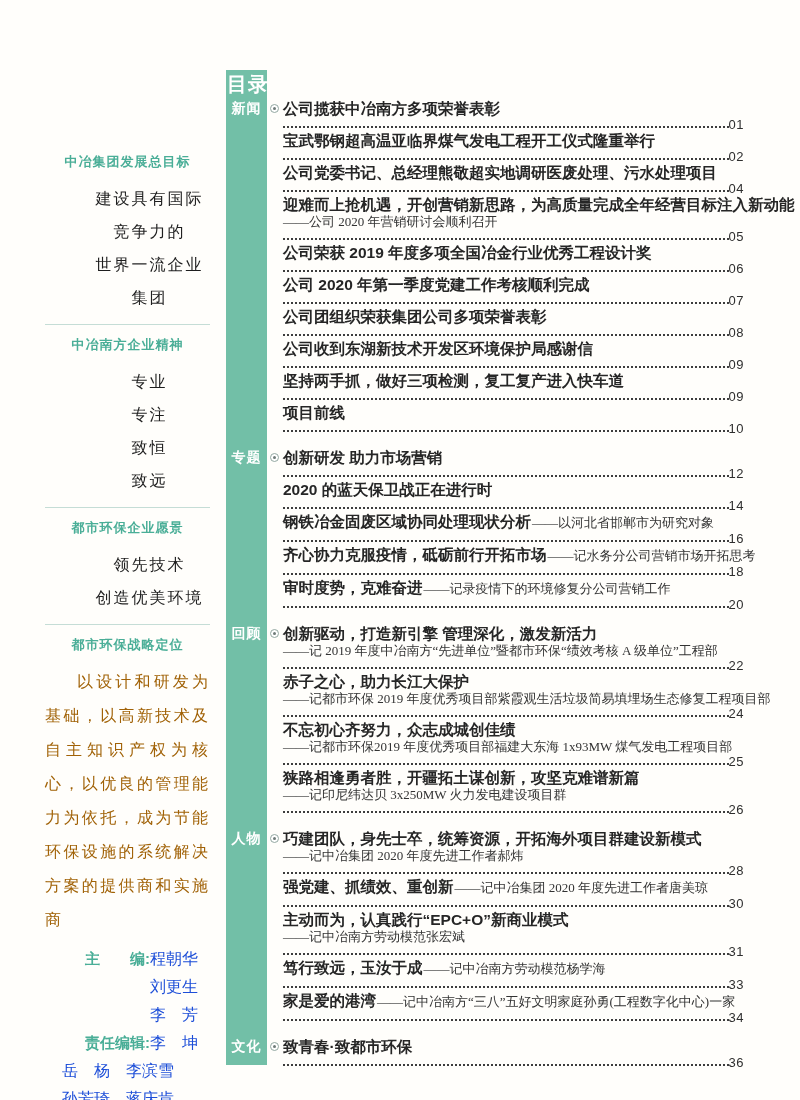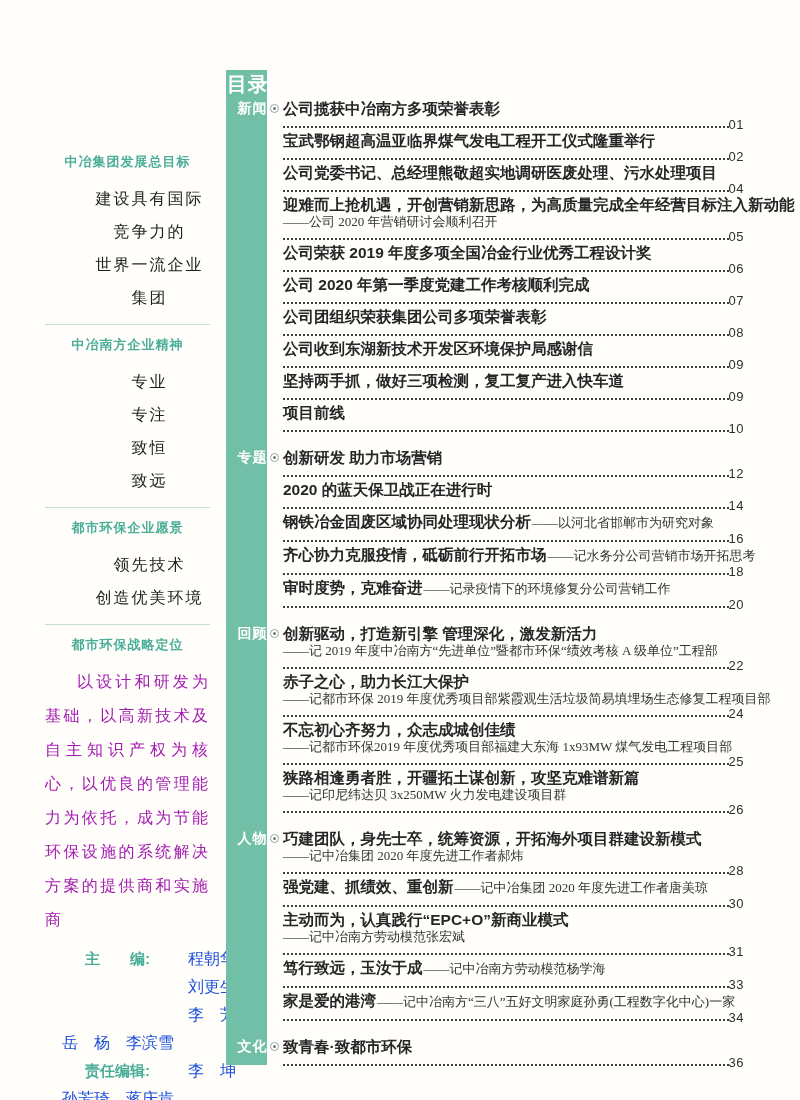--- a/index.html
+++ b/index.html
@@ -15,27 +15,27 @@
   .sidebar { position:absolute; left:45px; top:152px; width:165px; }
   .sb-heading {
     margin:0 0 10px 0; font-size:13px; font-weight:bold; text-align:center;
     color:#4aae97; letter-spacing:1px; line-height:20px;
   }
   .sb-line {
     font-family:"Liberation Serif", serif; font-size:16px; color:#1e1e1e;
     text-align:center; line-height:33px; letter-spacing:2px;margin-left:44px;
   }
   .sb-para {
-    margin:0; font-family:"Liberation Serif", serif; font-size:16px; color:#a21caf;
+    margin:0; font-family:"Liberation Serif", serif; font-size:16px; color:#a16207;
     line-height:34px; letter-spacing:2px; text-align:justify; text-indent:2em;
   }
   .sb-divider { border-top:1px solid #c5ddd6; margin:10px 0; height:0; }
 
   .editorial { margin-top:8px; }
-  .ed-row { display:flex; align-items:baseline; height:28px; line-height:28px;gap:38px; }
+  .ed-row { display:flex; align-items:baseline; height:28px; line-height:28px; }
   .ed-label {
     width:105px; flex:none; text-align:right; color:#4aae97;
     font-size:15px; font-weight:bold; white-space:pre;
   }
   .ed-value { font-size:16px; color:#1d4ed8; white-space:pre; }
   .ed-row.full .ed-value { padding-left:17px; }
 
   
   .toc-bar {
     position:absolute; left:226px; top:70px; width:41px; height:995px;
@@ -43,21 +43,21 @@
   }
   .toc-title {
     position:absolute; left:225px; top:72px; width:44px; text-align:right;
     color:#ffffff; font-weight:bold; font-size:20px; line-height:24px; letter-spacing:1px;
   }
 
   .content { position:absolute; left:226px; top:99px; width:518px; }
   .toc-section { display:flex; margin-bottom:13px; }
   .sec-label-col { width:57px; flex:none; position:relative; }
   .sec-label {
-    position:absolute; left:6px; top:0; width:41px; text-align:center;
+    position:absolute; left:0; top:0; width:41px; text-align:center;
     color:#ffffff; font-weight:bold; font-size:14px; line-height:19px; letter-spacing:1px;
   }
   .sec-bullet {
     position:absolute; left:44px; top:5px; width:9px; height:9px; box-sizing:border-box;
     border:1.5px solid #93a8a2; border-radius:50%; background:#ffffff;
     display:flex; align-items:center; justify-content:center;
   }
   .sec-bullet-dot { width:3px; height:3px; border-radius:50%; background:#6f7b78; }
   .sec-entries { flex:1; min-width:0; }
 
@@ -120,28 +120,28 @@
   <div class="ed-row">
     <span class="ed-label"></span>
     <span class="ed-value">刘更生</span>
   </div>
 
   <div class="ed-row">
     <span class="ed-label"></span>
     <span class="ed-value">李　芳</span>
   </div>
 
-  <div class="ed-row full">
-
-    <span class="ed-value">岳　杨　李滨雪</span>
-  </div>
-
   <div class="ed-row">
     <span class="ed-label">责任编辑:</span>
     <span class="ed-value">李　坤</span>
+  </div>
+
+  <div class="ed-row full">
+
+    <span class="ed-value">岳　杨　李滨雪</span>
   </div>
 
   <div class="ed-row full">
 
     <span class="ed-value">孙芳琦　蒋庆肯</span>
   </div>
 
   <div class="ed-row full">
 
     <span class="ed-value">王　军</span>

